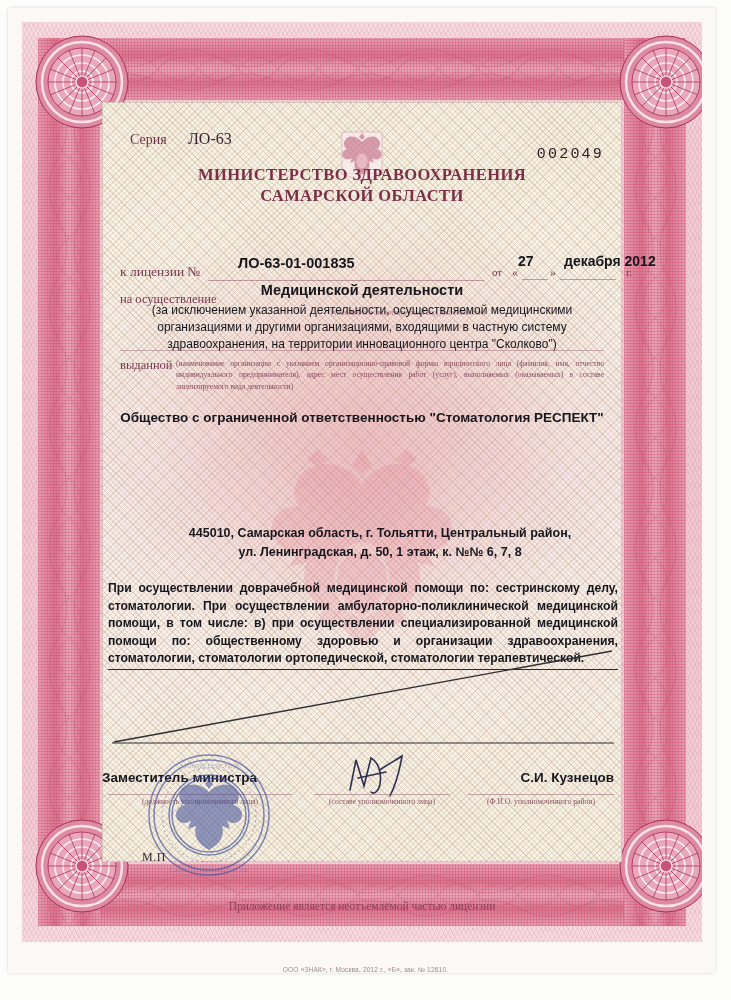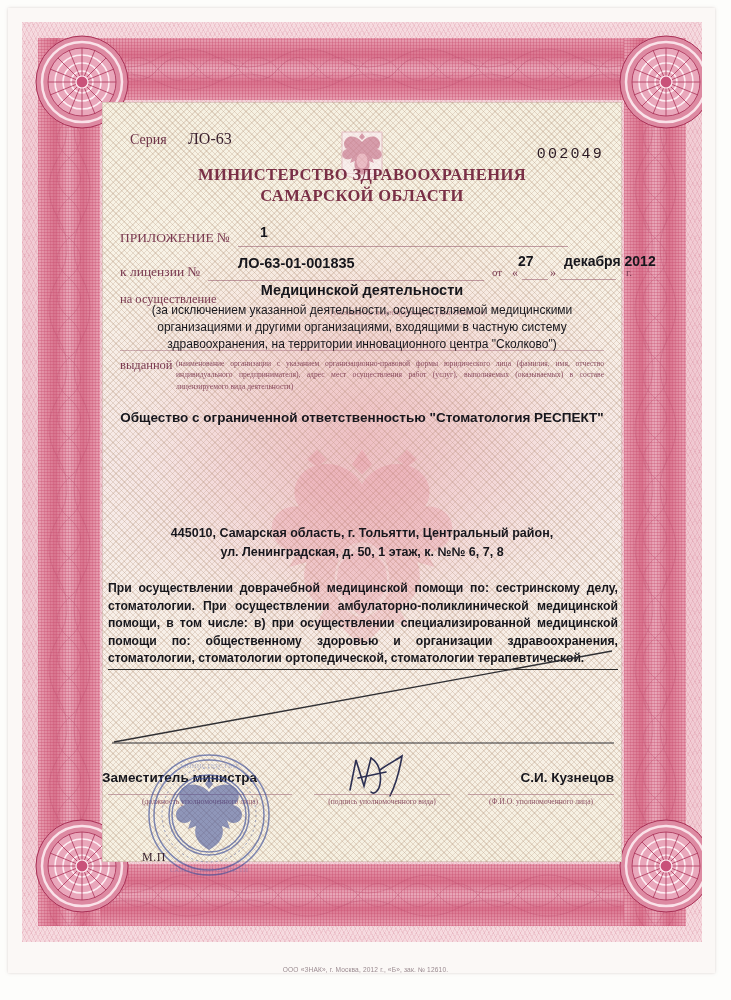--- a/index.html
+++ b/index.html
@@ -305,20 +305,21 @@
   }
 
   #org-address {
     position: absolute; left: 0; top: 422px; width: 520px;
     text-align: center;
     font-family: "Liberation Sans", sans-serif;
     font-weight: bold;
     font-size: 12.5px;
     line-height: 1.5;
     color: #16161c;
+    padding-left: 18px;
   }
 
   #works-text {
     position: absolute; left: 6px; top: 478px; width: 510px;
     font-family: "Liberation Sans", sans-serif;
     font-weight: bold;
     font-size: 12.2px;
     line-height: 1.44;
     text-align: justify;
     text-align-last: justify;
@@ -582,25 +583,20 @@
           <ellipse cx="23" cy="31" rx="6" ry="8" fill="#e7aabb" stroke="#c46b88" stroke-width="0.6"></ellipse>
         </svg>
         <span id="blank-number">002049</span>
       </div>
 
       <div id="ministry">
         <div>МИНИСТЕРСТВО ЗДРАВООХРАНЕНИЯ</div>
         <div>САМАРСКОЙ ОБЛАСТИ</div>
       </div>
 
-      <div id="app-row">
-        <span id="app-label">ПРИЛОЖЕНИЕ №</span>
-        <div id="app-rule"></div>
-        <span id="app-value">1</span>
-      </div>
 
       <div id="lic-row">
         <span id="lic-label">к лицензии №</span>
         <div id="lic-rule"></div>
         <span id="lic-value">ЛО-63-01-001835</span>
         <span id="ot-label">от</span>
         <span id="day-quote-open">«</span>
         <div id="day-rule"></div>
         <span id="day-quote-close">»</span>
         <span id="day-value">27</span>
@@ -645,22 +641,22 @@
             <path d="M31 8 C 38 12 42 22 40 34 C 39 41 34 45 31 42"></path>
             <path d="M40 20 C 48 14 56 10 62 6 C 60 18 56 34 50 46"></path>
             <path d="M18 28 L 46 22"></path>
           </g>
         </svg>
 
         <div id="sig-rule-1"></div>
         <div id="sig-rule-2"></div>
         <div id="sig-rule-3"></div>
         <div id="sig-cap-1" class="sig-cap">(должность уполномоченного лица)</div>
-        <div id="sig-cap-2" class="sig-cap">(подпись уполномоченного вида)</div>
-        <div id="sig-cap-3" class="sig-cap">(Ф.И.О. уполномоченного лица)</div>
+        <div id="sig-cap-2" class="sig-cap">(составе уполномоченного лица)</div>
+        <div id="sig-cap-3" class="sig-cap">(Ф.И.О. уполномоченного район)</div>
       </div>
 
       <svg id="seal" viewBox="0 0 126 126">
         <g fill="none" stroke="#3f5099" stroke-width="1.5" opacity="0.9">
           <circle cx="63" cy="63" r="60"></circle>
           <circle cx="63" cy="63" r="55"></circle>
           <circle cx="63" cy="63" r="40"></circle>
           <circle cx="63" cy="63" r="37"></circle>
         </g>
         <g stroke="#3f5099" stroke-width="0.9" opacity="0.75">
@@ -673,17 +669,18 @@
           <path d="M63 26 L 67 32 L 63 37 L 59 32 Z"></path>
         </g>
         <g fill="#5d6cae" opacity="0.55">
           <text x="63" y="16" font-family="Liberation Serif, serif" font-size="7" text-anchor="middle">МИНИСТЕРСТВО</text>
           <text x="63" y="120" font-family="Liberation Serif, serif" font-size="7" text-anchor="middle">САМАРСКОЙ ОБЛАСТИ</text>
         </g>
       </svg>
 
       <span id="mp-label">М.П</span>
 
+      <div id="footer-note">Приложение является неотъемлемой частью лицензии</div>
     </div>
   </div>
 
   <div id="print-line">ООО «ЗНАК», г. Москва, 2012 г., «Б», зак. № 12610.</div>
 </div>
 
 </body></html>

